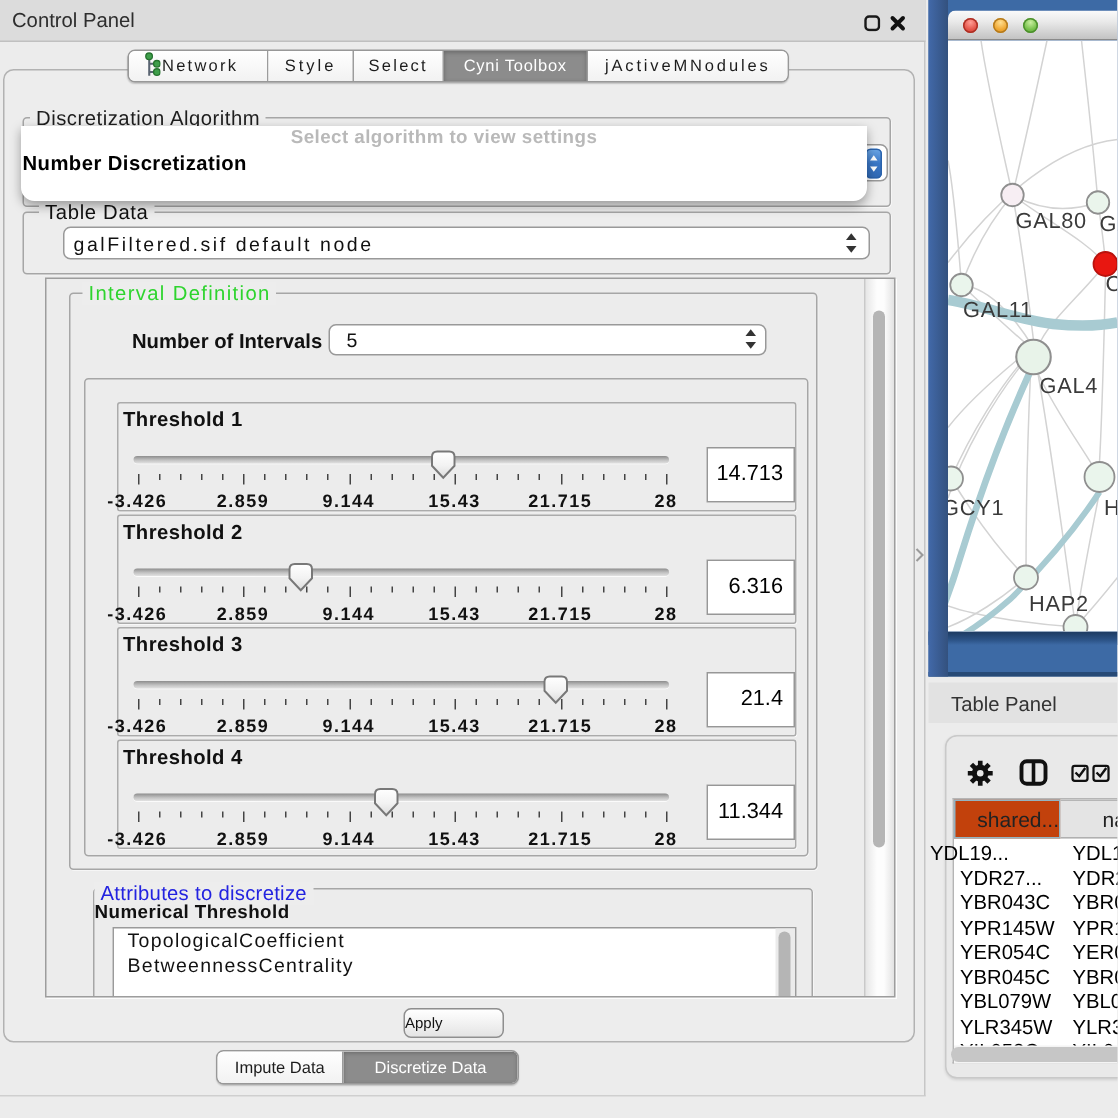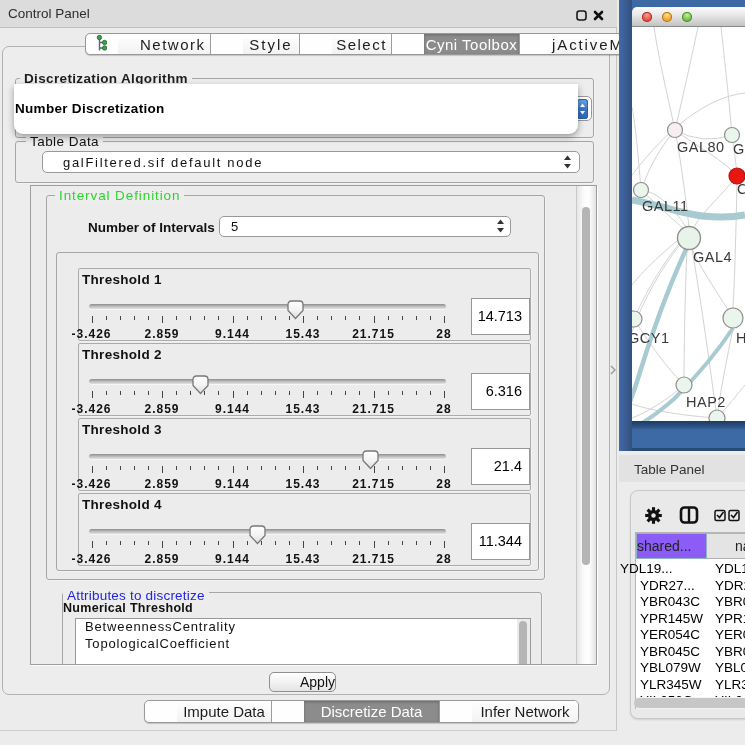--- a/index.html
+++ b/index.html
@@ -5,21 +5,21 @@
 html,body { width:745px; height:745px; background:#ececec; font-family:"Liberation Sans", sans-serif; }
 #page { position:absolute; left:0; top:0; width:745px; height:745px; overflow:hidden; background:#ececec; }
 .abs { position:absolute; }
 
 #cpwin { position:absolute; left:0; top:0; width:617px; height:731px; background:#ececec; border-right:1px solid #c6c6c6; border-bottom:1px solid #cfcfcf; }
 #cptitle { position:absolute; left:0; top:0; width:617px; height:28px; background:#dcdcdc; border-bottom:1px solid #c0c0c0; }
 #cptitle span { position:absolute; left:8px; top:6px; font-size:13.5px; color:#2e2e2e; }
 #tabpanel { position:absolute; left:2px; top:46px; width:608px; height:649px; border:1px solid #b2b2b2; border-radius:7px; background:#ededed; }
 
 .pill { position:absolute; display:flex; border:1px solid #989898; border-radius:5px; overflow:hidden; background:#fefefe; box-shadow:0 1px 1px rgba(0,0,0,0.18); }
-.pill .tab { font-size:15px; color:#1c1c1c; text-align:center; line-height:21px; border-right:1px solid #9c9c9c; background:linear-gradient(#ffffff,#f2f2f2); white-space:nowrap;margin-left:32px; }
+.pill .tab { font-size:11px; color:#1c1c1c; text-align:center; line-height:21px; border-right:1px solid #9c9c9c; background:linear-gradient(#ffffff,#f2f2f2); white-space:nowrap; }
 .pill .tab:last-child { border-right:none; }
 .pill .sel { background:#8c8c8c; color:#ffffff; box-shadow:inset 0 1px 3px rgba(0,0,0,0.25); }
 
 .group { position:absolute; border:1px solid #a6a6a6; border-radius:3px; box-shadow:0.5px 0.5px 0 rgba(255,255,255,0.7); }
 .gtitle { position:absolute; font-size:13.5px; background:#ededed; padding:0 4px; white-space:nowrap; }
 
 .combo { position:absolute; background:#ffffff; border:1px solid #999999; border-radius:5px; font-size:13px; color:#111; }
 
 .tpanel { position:absolute; left:78px; width:453px; height:73px; border:1px solid #ababab; border-radius:2px; box-shadow:0.5px 0.5px 0 rgba(255,255,255,0.8); background:#ececec; }
 .tname { position:absolute; left:82px; font-size:13.5px; font-weight:bold; color:#111; letter-spacing:0.3px; }
@@ -65,31 +65,31 @@
  <div class="tab" style="width:133px;letter-spacing:1.9px">jActiveMNodules</div>
 </div>
 <svg class="abs" style="left:92px;top:33px;z-index:3" width="15" height="20" viewBox="0 0 15 20">
  <path d="M7.5 5 L7.5 17.5 M7.5 9.5 L12.5 9.5 M7.5 15 L12.5 15" stroke="#5a6472" stroke-width="1.4" fill="none"></path>
  <circle cx="7.4" cy="4.5" r="2.2" fill="#3f9f4b" stroke="#26732f" stroke-width="0.9"></circle>
  <circle cx="12.6" cy="9.5" r="2.2" fill="#3f9f4b" stroke="#26732f" stroke-width="0.9"></circle>
  <circle cx="12.6" cy="15" r="2.2" fill="#3f9f4b" stroke="#26732f" stroke-width="0.9"></circle>
 </svg>
 
 <div class="group" style="left:15px;top:78px;width:579px;height:60px"></div>
-<div class="gtitle" style="left:20px;top:71px;font-weight:bold;color:#1e1e1e;letter-spacing:0.35px">Discretization Algorithm</div>
+<div class="gtitle" style="left:20px;top:71px;font-weight:normal;color:#1e1e1e;letter-spacing:0.35px">Discretization Algorithm</div>
 <div class="combo" style="left:540px;top:96px;width:52px;height:25px;border-radius:0 5px 5px 0"></div>
 <div class="abs" style="left:577px;top:99px;width:11px;height:20px;border-radius:3.5px;background:linear-gradient(#6ea9e8,#3a77c6 50%,#2f68b4);box-shadow:inset 0 0 0 1px #2a62ab"></div>
 <svg class="abs" style="left:579px;top:103px" width="7" height="12" viewBox="0 0 7 12">
       <path d="M3.5 0.5 L6 4 L1 4 Z" fill="#fff"></path>
       <path d="M3.5 11.5 L6 8 L1 8 Z" fill="#fff"></path>
     </svg>
 
 <div class="group" style="left:15px;top:141px;width:579px;height:42px"></div>
 <div class="gtitle" style="left:26px;top:134px;color:#111;letter-spacing:0.45px">Table Data</div>
-<div class="combo" style="left:42px;top:151px;width:538px;height:22px;line-height:21px"><span style="padding-left:20px;letter-spacing:1.7px">galFiltered.sif default node</span></div>
+<div class="combo" style="left:42px;top:151px;width:538px;height:22px;line-height:21px"><span style="padding-left:6px;letter-spacing:1.7px">galFiltered.sif default node</span></div>
 <svg class="abs" style="left:563px;top:155px" width="9" height="14" viewBox="0 0 9 14">
       <path d="M4.5 0.5 L8 5 L1 5 Z" fill="#333"></path>
       <path d="M4.5 13.5 L8 9 L1 9 Z" fill="#333"></path>
     </svg>
 
 <div class="abs" style="left:30px;top:185px;width:567px;height:480px;border:1px solid #9d9d9d;background:#ececec;box-shadow:1px 1px 0 rgba(255,255,255,0.8)"></div>
 <div class="abs" style="left:576px;top:186px;width:20px;height:478px;background:linear-gradient(to right,#e6e6e6,#fdfdfd 40%,#fdfdfd 65%,#e2e2e2);border-left:1px solid #c9c9c9"></div>
 <div class="abs" style="left:582px;top:207px;width:8px;height:358px;background:#b5b5b5;border-radius:4px"></div>
 <div class="group" style="left:46px;top:195px;width:499px;height:385px"></div>
 <div class="gtitle" style="left:55px;top:188px;color:#2ed42e;letter-spacing:0.9px">Interval Definition</div>
@@ -283,32 +283,31 @@
         </linearGradient>
       </defs>
  <path d="M 1,4.5 Q 1,1 4.5,1 L 12.5,1 Q 16,1 16,4.5 L 16,10.5 L 8.5,18.5 L 1,10.5 Z" fill="url(#thg4)" stroke="#787878" stroke-width="1.3"></path>
 </svg>
 <div class="vbox" style="top:523px">11.344</div>
 <div class="abs" style="left:31px;top:186px;width:545px;height:478px;overflow:hidden;pointer-events:none">
  <div class="group" style="left:31px;top:406px;width:480px;height:80px"></div>
  <div class="gtitle" style="left:32px;top:402px;color:#2323e0;letter-spacing:0.2px">Attributes to discretize</div>
  <div class="abs" style="left:32px;top:415px;font-size:12.5px;font-weight:bold;color:#111;letter-spacing:0.3px">Numerical Threshold</div>
  <div class="abs" style="left:44px;top:432px;width:456px;height:62px;background:#ffffff;border:1px solid #9a9a9a">
+   <div class="litem">TopologicalCoefficient</div>
    <div class="litem">BetweennessCentrality</div>
-   <div class="litem">TopologicalCoefficient</div>
  </div>
  <div class="abs" style="left:486px;top:433px;width:13px;height:60px;background:#ebebeb"></div>
  <div class="abs" style="left:487.5px;top:435px;width:8px;height:58px;background:#b5b5b5;border-radius:4px"></div>
 </div>
 
-<div class="abs" style="left:269px;top:672px;width:67px;height:20px;border:1px solid #8f8f8f;border-radius:5px;background:linear-gradient(#ffffff,#f2f2f2 50%,#e4e4e4);text-align:right;line-height:19px;font-size:14px;color:#111">Apply</div>
+<div class="abs" style="left:269px;top:672px;width:67px;height:20px;border:1px solid #8f8f8f;border-radius:5px;background:linear-gradient(#ffffff,#f2f2f2 50%,#e4e4e4);text-align:left;line-height:19px;font-size:10px;color:#111">Apply</div>
 <div class="pill" style="left:144px;top:700px;height:23px">
- <div class="tab" style="width:95px;line-height:22px">Impute Data</div>
- <div class="tab sel" style="width:136px;line-height:22px">Discretize Data</div>
- <div class="tab" style="width:106px;line-height:22px">Infer Network</div>
+ <div class="tab" style="width:84px;line-height:22px">Impute Data</div>
+ <div class="tab sel" style="width:116px;line-height:22px">Discretize Data</div>
 </div>
 <svg class="abs" style="left:609px;top:364px" width="8" height="12" viewBox="0 0 8 12">
       <path d="M2 2 L6 6 L2 10" stroke="#9a9a9a" stroke-width="1.4" fill="none"></path>
     </svg>
 
 <div id="netwin">
  <div class="abs" style="left:0;top:421px;width:126px;height:9px;background:linear-gradient(#1d3a60,#2d5488 65%,#3d6aa5)"></div>
  <div class="abs" style="left:0;top:448px;width:126px;height:3px;background:#274a76"></div>
  <div class="abs" style="left:0;top:0;width:13px;height:451px;background:linear-gradient(to right,#4269a9,#33517e)"></div>
  <div id="nettb">
@@ -397,21 +396,21 @@
 </svg>
 <svg class="abs" style="left:714px;top:509px" width="28" height="13" viewBox="0 0 28 13">
  <g fill="none" stroke="#111">
         <rect x="1" y="1.5" width="10" height="10" rx="1.5" stroke-width="1.5"></rect>
         <rect x="15" y="1.5" width="10" height="10" rx="1.5" stroke-width="1.5"></rect>
  <path d="M3 6 L5.5 8.5 L9.5 3" stroke-width="1.6"></path>
         <path d="M17 6 L19.5 8.5 L23.5 3" stroke-width="1.6"></path>
       </g>
 </svg>
 <div class="abs" style="left:635px;top:532px;width:110px;height:177px;background:#ffffff;border:1px solid #b5b5b5;border-right:none"></div>
-<div class="hcell" style="left:636px;top:533px;width:71px;background:#8b5cf6;border:1px solid #94b4c2;text-align:left;line-height:25px">shared...</div>
+<div class="hcell" style="left:636px;top:533px;width:71px;background:#c2410c;border:1px solid #94b4c2;text-align:right;line-height:25px">shared...</div>
 <div class="hcell" style="left:707px;top:533px;width:38px;background:#e4e4e4;border-top:1px solid #b5b5b5;border-bottom:1px solid #b0b0b0;line-height:25px"><span style="padding-left:28px">na</span></div>
 <div class="trow" style="left:620px;top:561.0px">YDL19...</div>
     <div class="trow" style="left:715px;top:561.0px">YDL1</div>
     <div class="trow" style="left:640px;top:577.5px">YDR27...</div>
     <div class="trow" style="left:715px;top:577.5px">YDR2</div>
     <div class="trow" style="left:640px;top:594.1px">YBR043C</div>
     <div class="trow" style="left:715px;top:594.1px">YBR0</div>
     <div class="trow" style="left:640px;top:610.6px">YPR145W</div>
     <div class="trow" style="left:715px;top:610.6px">YPR1</div>
     <div class="trow" style="left:640px;top:627.2px">YER054C</div>
@@ -421,13 +420,14 @@
     <div class="trow" style="left:640px;top:660.3px">YBL079W</div>
     <div class="trow" style="left:715px;top:660.3px">YBL0</div>
     <div class="trow" style="left:640px;top:676.8px">YLR345W</div>
     <div class="trow" style="left:715px;top:676.8px">YLR3</div>
     <div class="trow" style="left:640px;top:693.4px">YIL052C</div>
     <div class="trow" style="left:715px;top:693.4px">YIL0</div>
 <div class="abs" style="left:636px;top:697px;width:109px;height:12px;background:#f4f4f4"></div>
 <div class="abs" style="left:634px;top:698px;width:120px;height:10px;background:#c6c6c6;border-radius:5px"></div>
 
 <div class="abs" style="left:14px;top:84px;width:564px;height:50px;background:#ffffff;border-radius:0 0 9px 9px;box-shadow:0 3px 7px rgba(0,0,0,0.35);z-index:50"></div>
+<div class="abs" style="left:14px;top:84px;width:564px;text-align:center;font-size:12.5px;font-weight:bold;color:#b9b9b9;letter-spacing:0.3px;z-index:51">Select algorithm to view settings</div>
 <div class="abs" style="left:15px;top:101px;font-size:13.5px;font-weight:bold;color:#000;letter-spacing:0.3px;z-index:51">Number Discretization</div>
 </div>
 </body></html>

